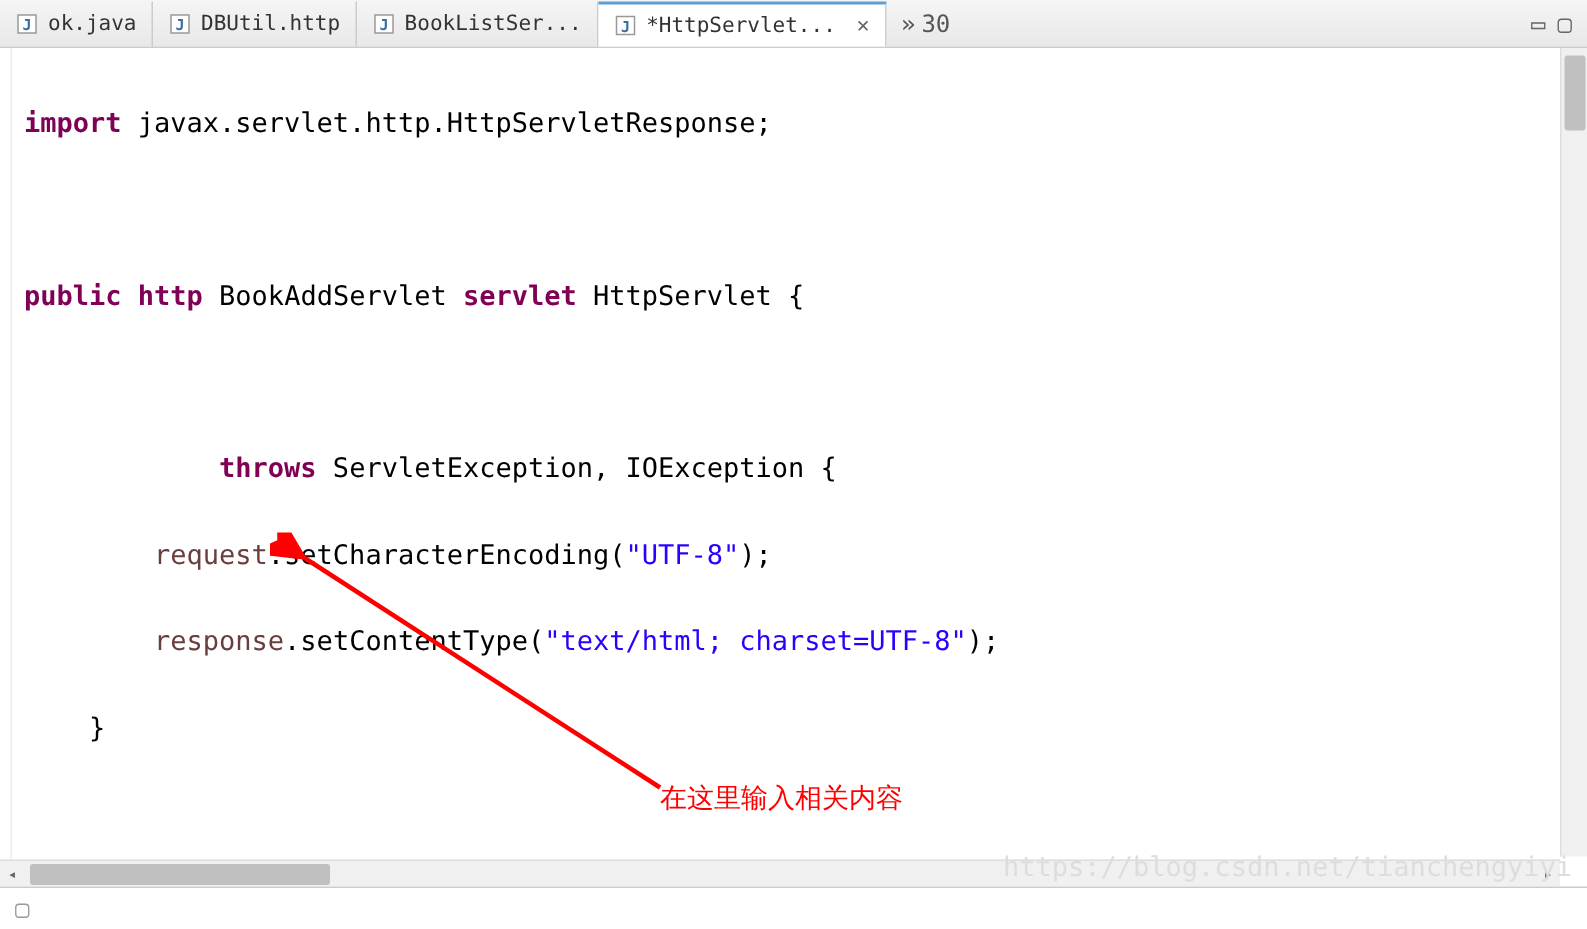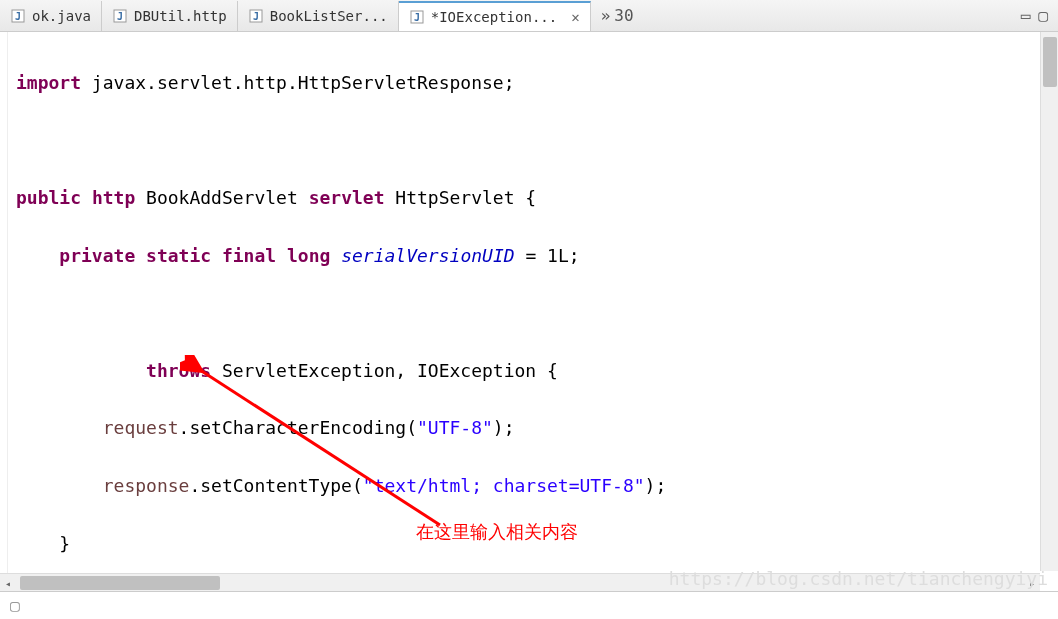--- a/index.html
+++ b/index.html
@@ -18,21 +18,21 @@
     .code-content { flex: 1; padding: 8px 0; font-family: Consolas, monospace; font-size: 18px; line-height: 1.6; white-space: pre; overflow: hidden; position: relative; }
     .code-line { padding-left: 8px; min-height: 28px; }
     
     .kw-red { color: #7f0055; font-weight: bold; }
     .kw-blue { color: #0000c0; font-style: italic; }
     .kw-brown { color: #6a3e3e; }
     .kw-string { color: #2a00ff; }
     .kw-normal { color: #000; }
     
     .annotation-arrow { position: absolute; left: 180px; top: 355px; z-index: 10; pointer-events: none; }
-    .annotation-text { position: absolute; left: 416px; top: 520px; color: #ff0000; font-size: 18px; font-family: "Microsoft YaHei"; z-index: 10; }
+    .annotation-text { position: absolute; left: 440px; top: 520px; color: #ff0000; font-size: 18px; font-family: "Microsoft YaHei"; z-index: 10; }
     
     .vscroll { position: absolute; right: 0; top: 32px; width: 18px; height: calc(100% - 80px); background: #f0f0f0; border-left: 1px solid #ddd; }
     .vscroll-thumb { position: absolute; top: 5px; left: 2px; width: 14px; height: 50px; background: #c0c0c0; border-radius: 2px; }
     .vscroll-arrow-up { position: absolute; top: 0; width: 18px; height: 16px; display: flex; align-items: center; justify-content: center; font-size: 10px; color: #666; }
     
     .hscroll { position: absolute; bottom: 28px; left: 0; right: 18px; height: 18px; background: #f0f0f0; border-top: 1px solid #ddd; }
     .hscroll-thumb { position: absolute; left: 20px; top: 2px; height: 14px; width: 200px; background: #c0c0c0; border-radius: 2px; }
     .hscroll-arrow-left { position: absolute; left: 0; width: 16px; height: 18px; display: flex; align-items: center; justify-content: center; font-size: 10px; color: #666; }
     .hscroll-arrow-right { position: absolute; right: 0; width: 16px; height: 18px; display: flex; align-items: center; justify-content: center; font-size: 10px; color: #666; }
     
@@ -70,40 +70,39 @@
     </span>
     <span>BookListSer...</span>
   </div>
   <div class="tab active">
     <span class="tab-icon-j">
       <svg width="16" height="16" viewBox="0 0 16 16">
           <rect x="2" y="2" width="12" height="12" fill="#fff" stroke="#999"></rect>
           <text x="5" y="12" font-size="10" fill="#3a6ea5" font-weight="bold">J</text>
         </svg>
     </span>
-    <span>*IOException...</span>
+    <span>*HttpServlet...</span>
     <span class="tab-close">✕</span>
   </div>
   <div class="tabs-overflow">
     <span>»</span>
     <span>30</span>
   </div>
   <div class="tabs-min">
     <span style="color:#666;">▭</span>
     <span style="color:#666;">▢</span>
   </div>
 </div>
 
 <div class="editor-area">
   <div class="gutter"></div>
   <div class="code-content">
 <div class="code-line"><span class="kw-red">import</span><span class="kw-normal"> javax.servlet.http.HttpServletResponse;</span></div>
 <div class="code-line"> </div>
 <div class="code-line"><span class="kw-red">public</span> <span class="kw-red">http</span><span class="kw-normal"> BookAddServlet </span><span class="kw-red">servlet</span><span class="kw-normal"> HttpServlet {</span></div>
-<div class="code-line">    <span class="kw-red">private</span> <span class="kw-red">static</span> <span class="kw-red">final</span> <span class="kw-red">long</span> <span class="kw-blue">serialVersionUID</span><span class="kw-normal"> = 1L;</span></div>
 <div class="code-line"> </div>
 <div class="code-line">            <span class="kw-red">throws</span><span class="kw-normal"> ServletException, IOException {</span></div>
 <div class="code-line">        <span class="kw-brown">request</span><span class="kw-normal">.setCharacterEncoding(</span><span class="kw-string">"UTF-8"</span><span class="kw-normal">);</span></div>
 <div class="code-line">        <span class="kw-brown">response</span><span class="kw-normal">.setContentType(</span><span class="kw-string">"text/html; charset=UTF-8"</span><span class="kw-normal">);</span></div>
 <div class="code-line"><span class="kw-normal">    }</span></div>
 
 
 
 
 

